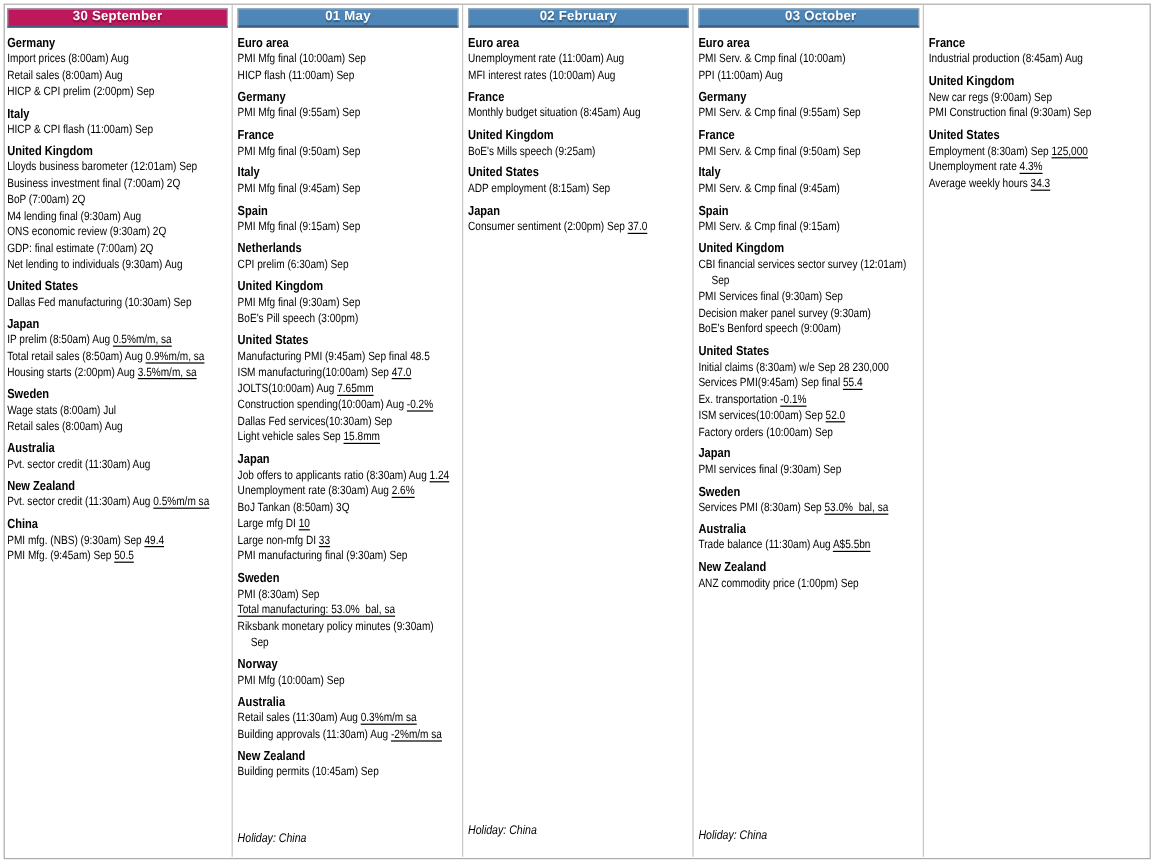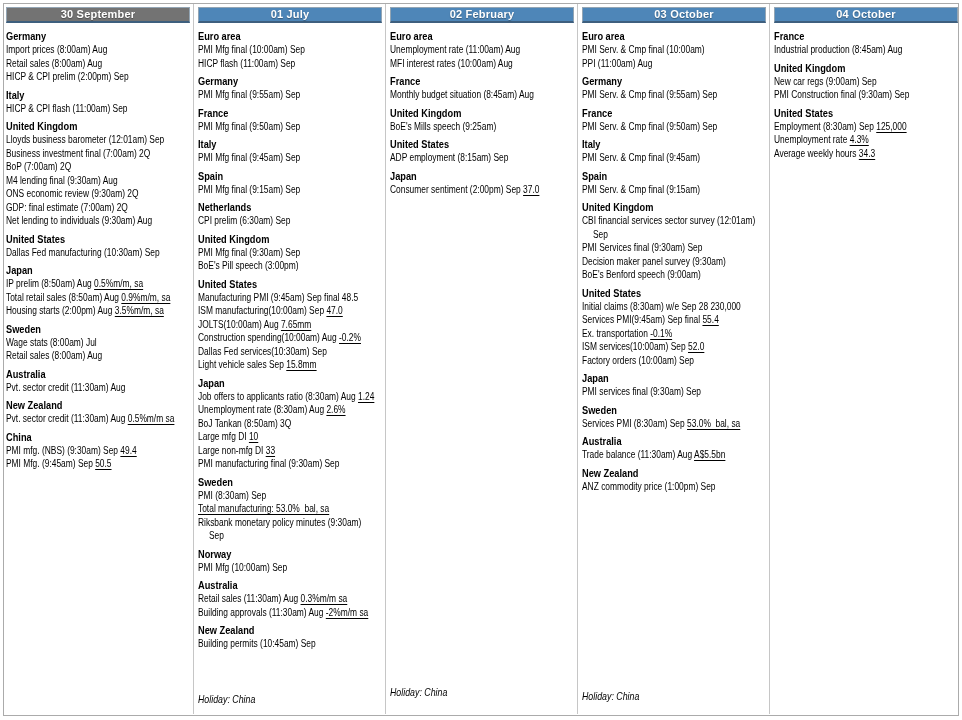--- a/index.html
+++ b/index.html
@@ -47,21 +47,21 @@
   .column:nth-of-type(2) .holiday{bottom:7px;}
   .column:nth-of-type(3) .holiday{bottom:14px;}
   .column:nth-of-type(4) .holiday{bottom:10px;}
 </style>
 </head>
 <body>
 
 <div class="frame"></div>
 <div id="columns">
     <div class="column" style="left: 6px;">
-      <div class="col-header" style="background-color: #737373; color: rgb(255, 255, 255);">30 September</div>
+      <div class="col-header" style="background-color: #be185d; color: rgb(255, 255, 255);">30 September</div>
       <div class="col-body">
         <div class="section">
           <div class="country">Germany</div>
           <div class="event"><span>Import prices (8:00am) Aug</span></div>
           <div class="event"><span>Retail sales (8:00am) Aug</span></div>
           <div class="event"><span>HICP &amp; CPI prelim (2:00pm) Sep</span></div>
         </div>
         <div class="section">
           <div class="country">Italy</div>
           <div class="event"><span>HICP &amp; CPI flash (11:00am) Sep</span></div>
@@ -100,21 +100,21 @@
           <div class="event"><span>Pvt. sector credit (11:30am) Aug </span><span class="val">0.5%m/m sa</span></div>
         </div>
         <div class="section">
           <div class="country">China</div>
           <div class="event"><span>PMI mfg. (NBS) (9:30am) Sep </span><span class="val">49.4</span></div>
           <div class="event"><span>PMI Mfg. (9:45am) Sep </span><span class="val">50.5</span></div>
         </div>
       </div>
     </div>
     <div class="column" style="left: 198px;">
-      <div class="col-header" style="background-color: rgb(78, 134, 184); color: rgb(255, 255, 255);">01 July</div>
+      <div class="col-header" style="background-color: rgb(78, 134, 184); color: rgb(255, 255, 255);">01 May</div>
       <div class="col-body">
         <div class="section">
           <div class="country">Euro area</div>
           <div class="event"><span>PMI Mfg final (10:00am) Sep</span></div>
           <div class="event"><span>HICP flash (11:00am) Sep</span></div>
         </div>
         <div class="section">
           <div class="country">Germany</div>
           <div class="event"><span>PMI Mfg final (9:55am) Sep</span></div>
         </div>
@@ -260,21 +260,20 @@
           <div class="event"><span>Trade balance (11:30am) Aug </span><span class="val">A$5.5bn</span></div>
         </div>
         <div class="section">
           <div class="country">New Zealand</div>
           <div class="event"><span>ANZ commodity price (1:00pm) Sep</span></div>
         </div>
         <div class="holiday">Holiday: China</div>
       </div>
     </div>
     <div class="column" style="left: 774px;">
-      <div class="col-header" style="background-color: rgb(78, 134, 184); color: rgb(255, 255, 255);">04 October</div>
       <div class="col-body">
         <div class="section">
           <div class="country">France</div>
           <div class="event"><span>Industrial production (8:45am) Aug</span></div>
         </div>
         <div class="section">
           <div class="country">United Kingdom</div>
           <div class="event"><span>New car regs (9:00am) Sep</span></div>
           <div class="event"><span>PMI Construction final (9:30am) Sep</span></div>
         </div>

